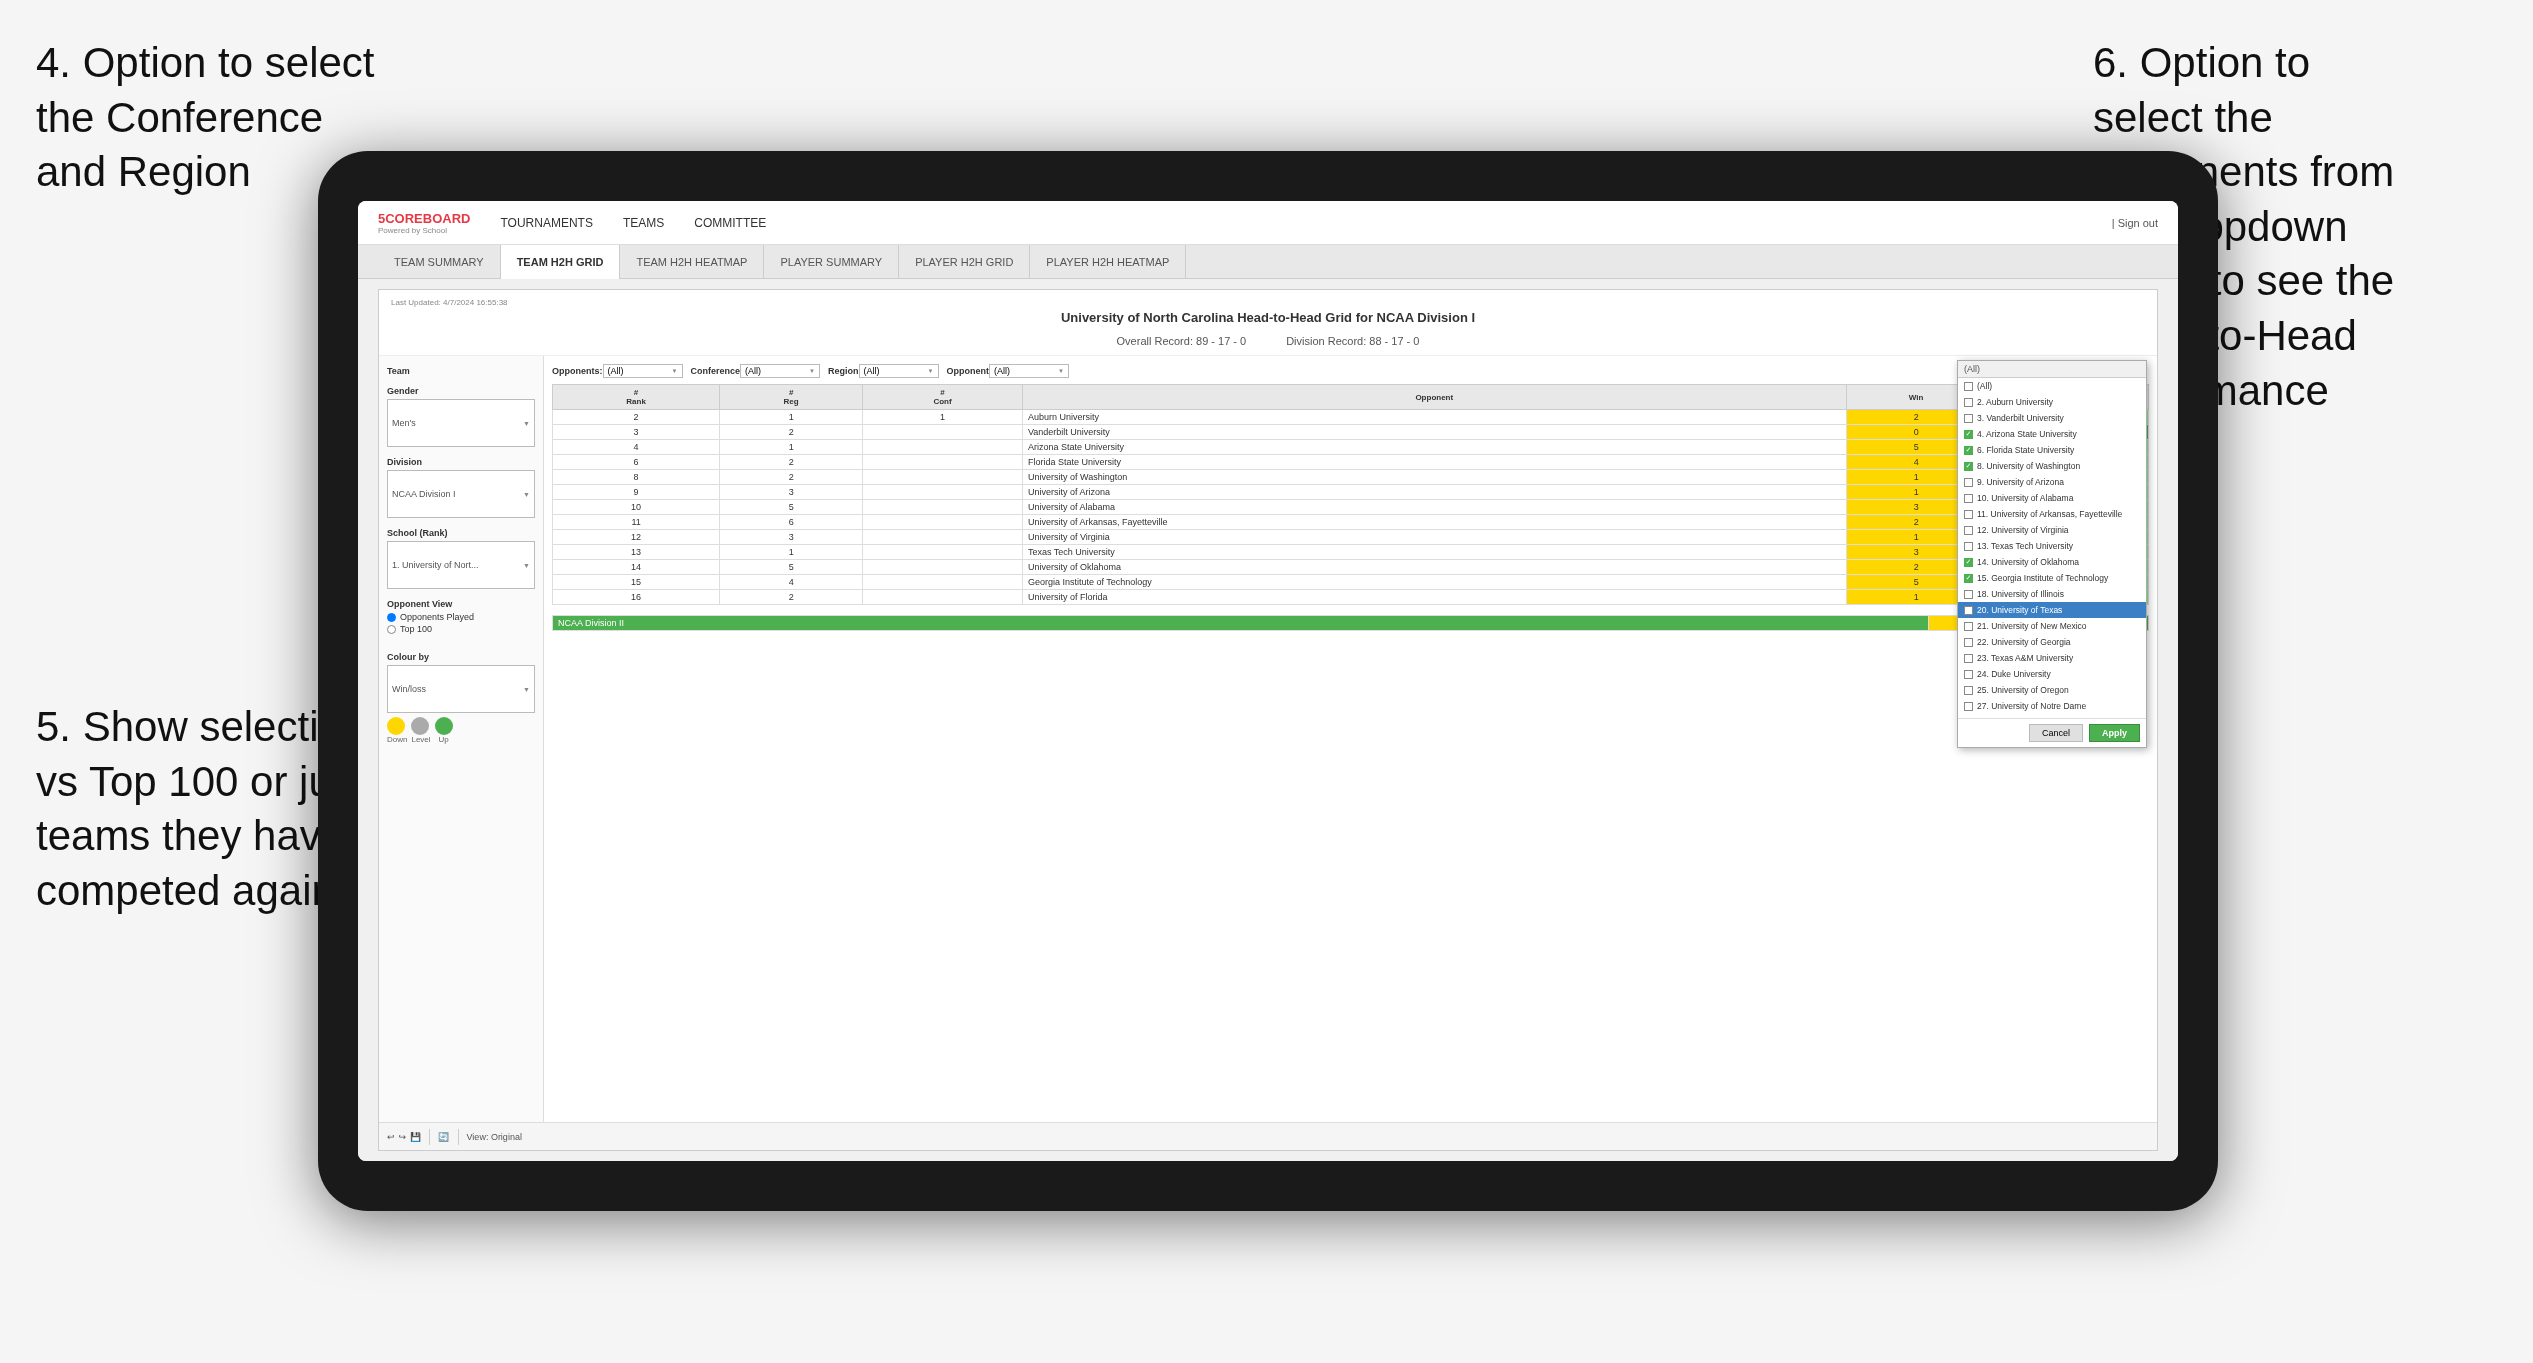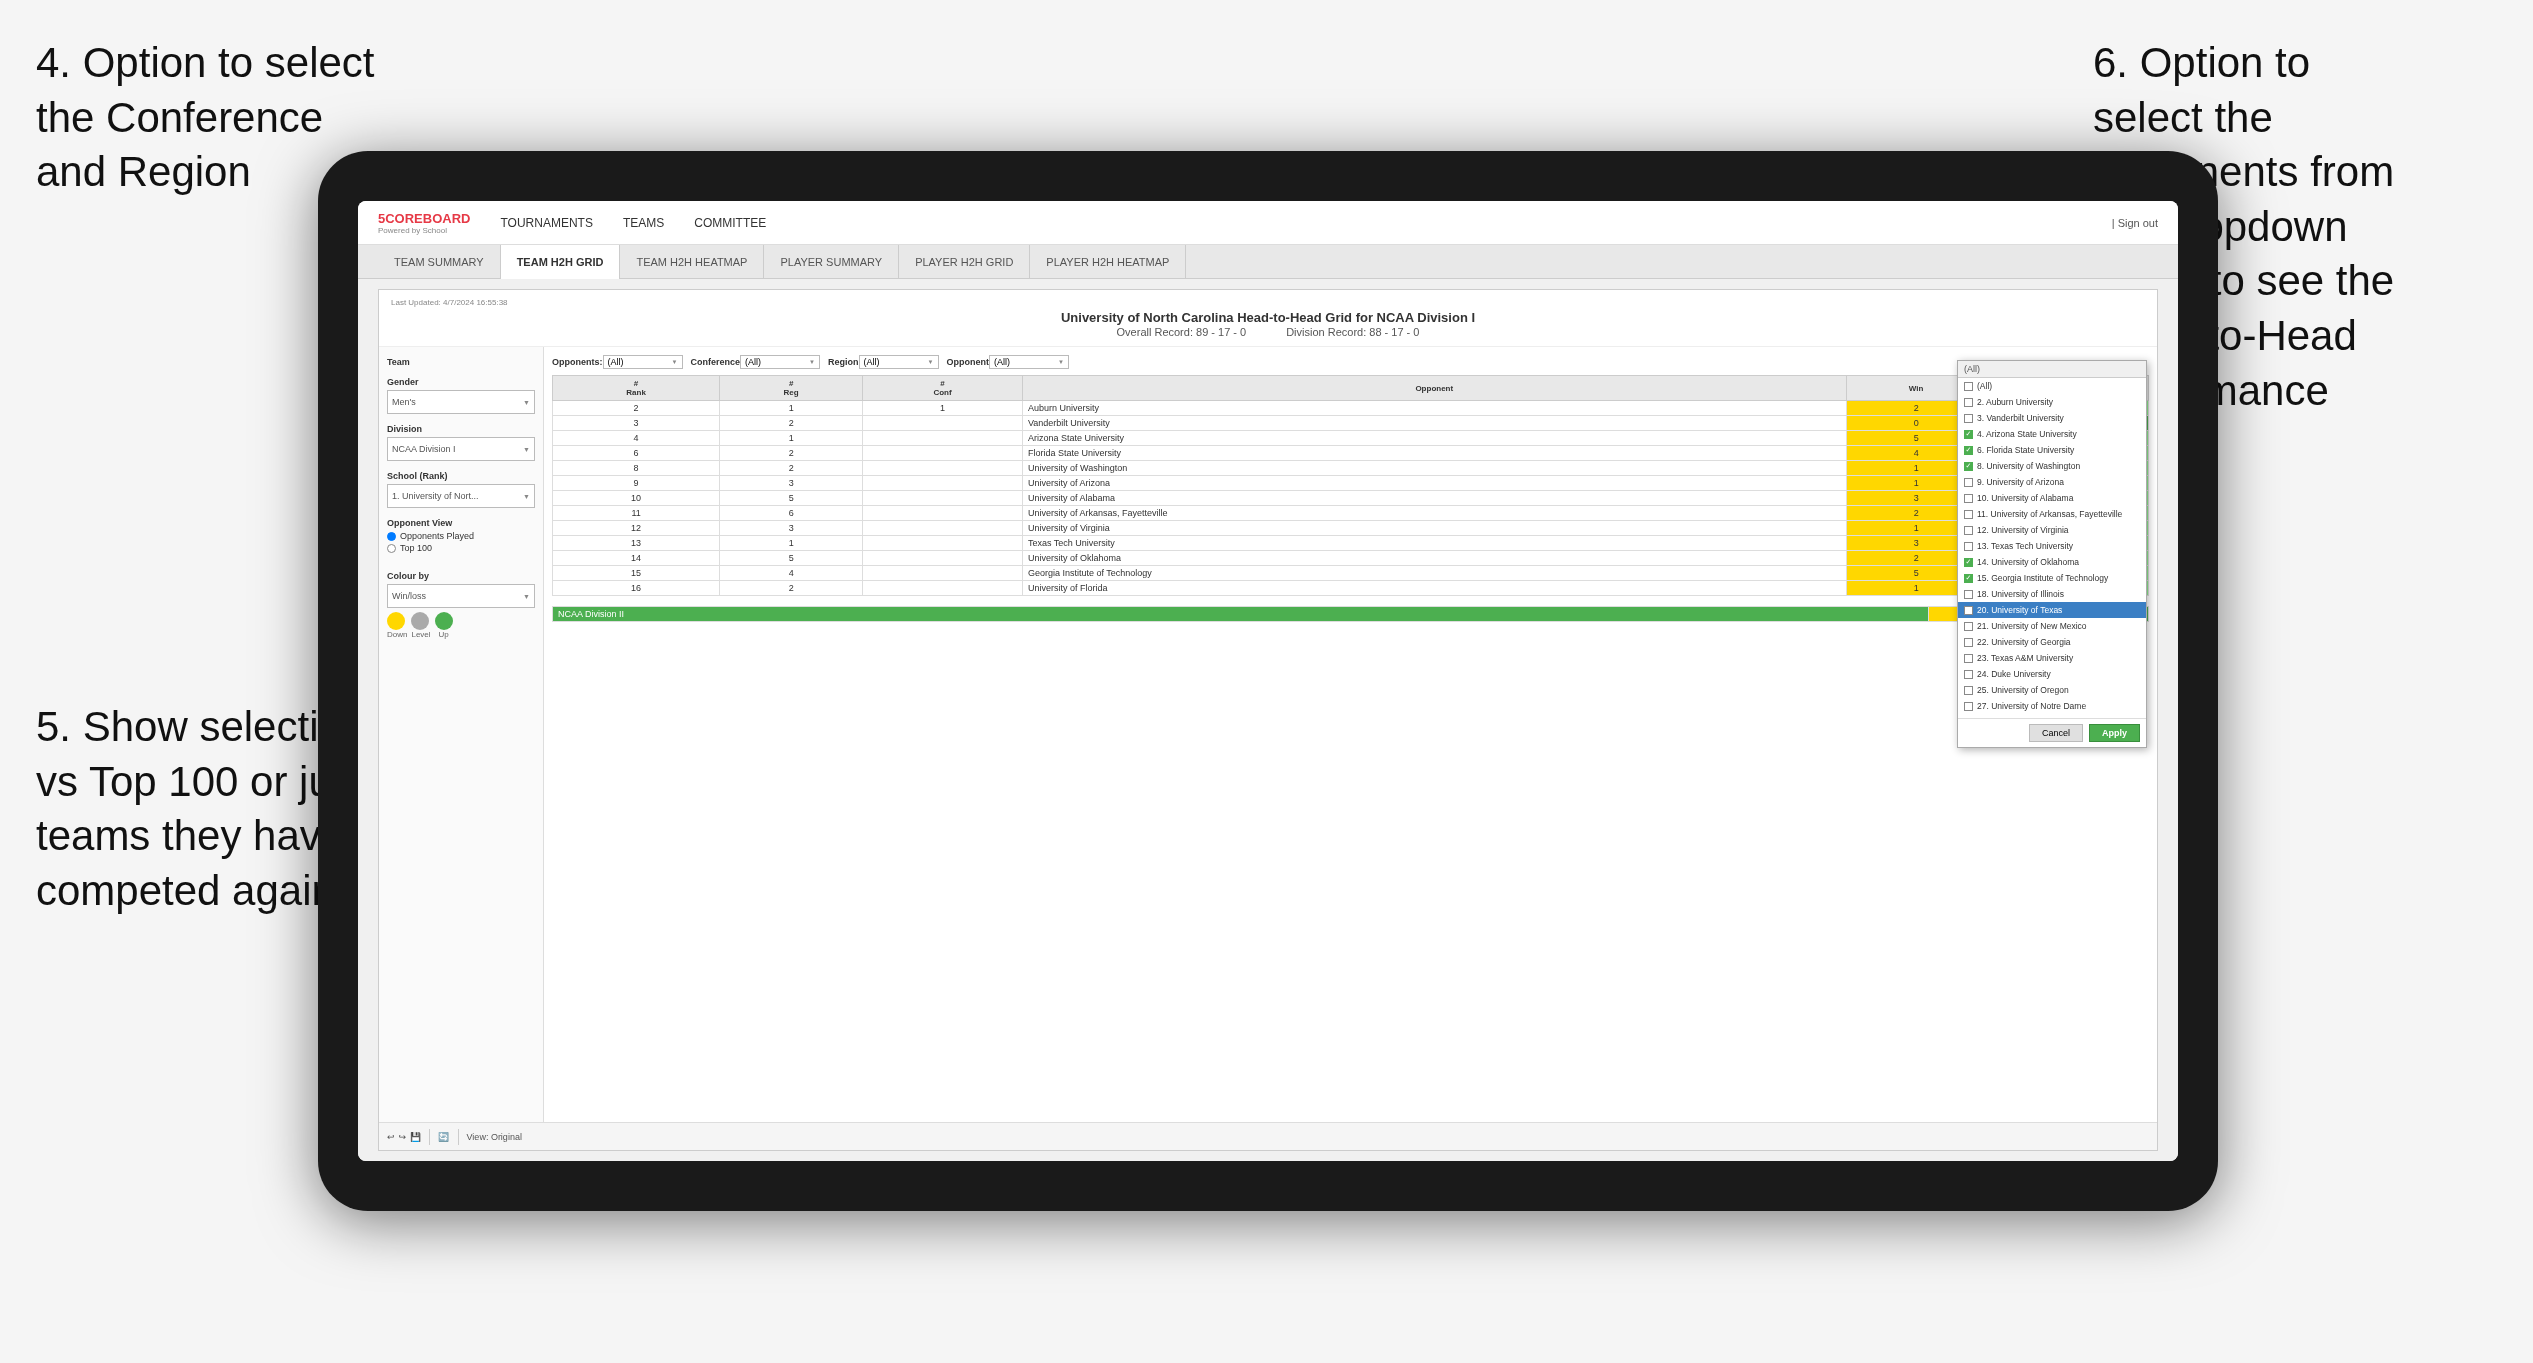--- a/index.html
+++ b/index.html
@@ -166,21 +166,21 @@
       border-bottom: 1px solid #eee;
       font-size: 10px;
       color: #666;
     }
 
     .report-title {
       text-align: center;
       font-size: 13px;
       font-weight: bold;
       color: #333;
-      margin-bottom: 1px;
+      margin-bottom: 10px;
     }
 
     .report-subtitle {
       display: flex;
       justify-content: center;
       gap: 40px;
       font-size: 11px;
       color: #555;
     }
 
@@ -207,21 +207,21 @@
     .sidebar-label {
       font-size: 9px;
       font-weight: bold;
       color: #333;
       margin-bottom: 3px;
     }
 
     .sidebar-field {
       border: 1px solid #bbb;
       background: #fff;
-      padding: 6px 4px;
+      padding: 18px 4px;
       font-size: 9px;
       color: #555;
       width: 100%;
       margin-bottom: 2px;
       display: flex;
       align-items: center;
       justify-content: space-between;
     }
 
     .sidebar-field::after {

